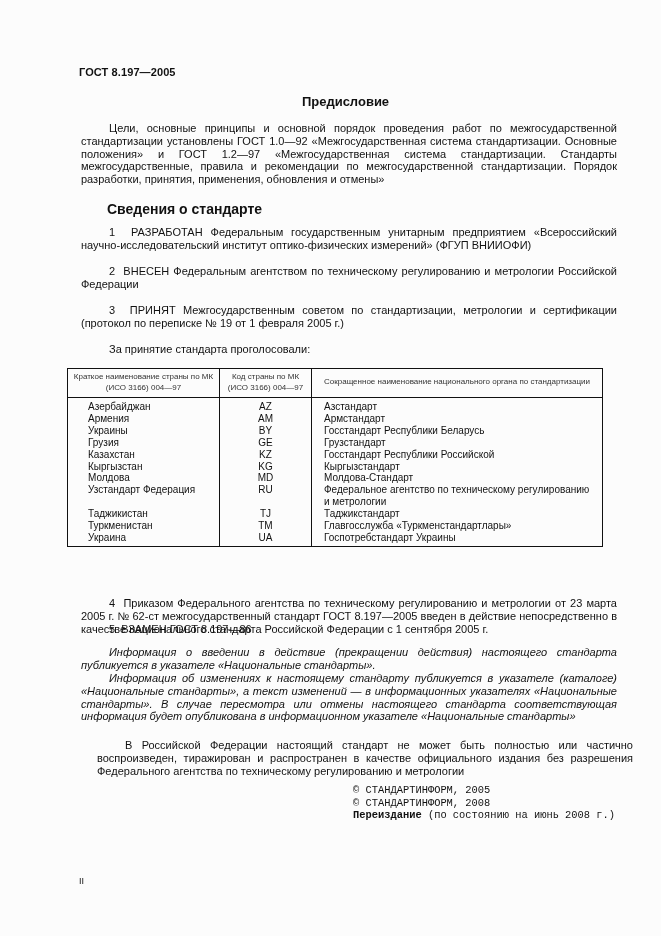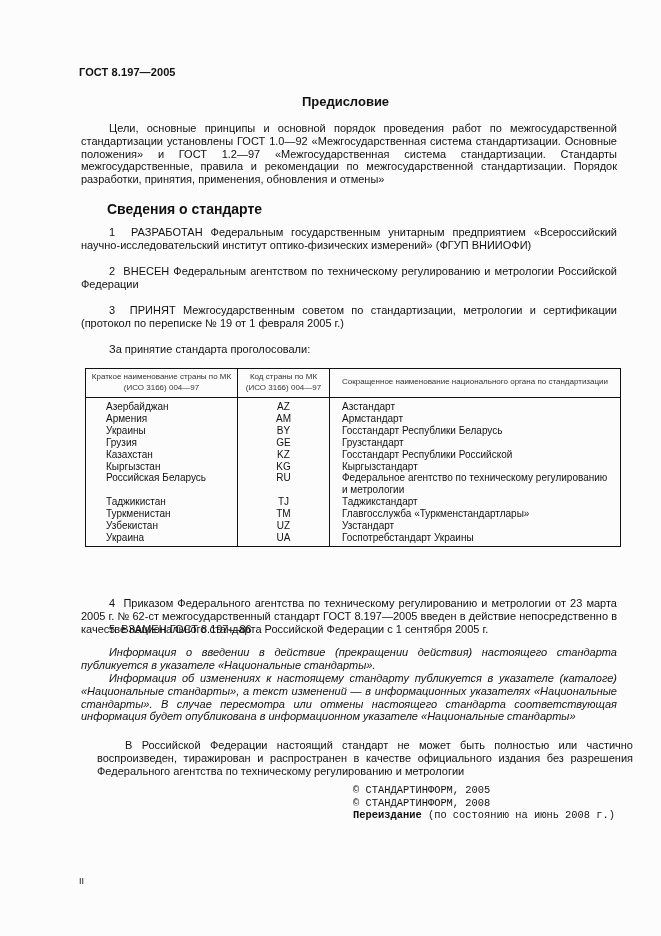--- a/index.html
+++ b/index.html
@@ -28,21 +28,21 @@
   }
   .para .ind { display: inline-block; width: 28px; }
   .para.last-left { text-align-last: left; }
   .bold { font-weight: bold; }
   .italic { font-style: italic; }
   .sub-heading {
     position: absolute; left: 107px; top: 201px;
     font-size: 14px; font-weight: bold;
   }
   table.mk {
-    position: absolute; left: 85px; top: 368px; width: 536px;
+    position: absolute; left: 67px; top: 368px; width: 536px;
     border-collapse: collapse; font-size: 10px;
   }
   table.mk th {
     font-weight: normal; font-size: 8px; line-height: 10.5px;
     color: #333; text-align: center; padding: 3px 4px 4px 4px;
     border: 1.5px solid #111; vertical-align: middle;
   }
   table.mk td {
     border-left: 1.5px solid #111; border-right: 1.5px solid #111;
     padding: 0 6px; line-height: 11.9px; vertical-align: top;
@@ -114,38 +114,38 @@
           <td class="country">Казахстан</td>
           <td class="code">KZ</td>
           <td class="org">Госстандарт Республики Российской</td>
         </tr>
         <tr>
           <td class="country">Кыргызстан</td>
           <td class="code">KG</td>
           <td class="org">Кыргызстандарт</td>
         </tr>
         <tr>
-          <td class="country">Российская Беларусь</td>
+          <td class="country">Молдова</td>
+          <td class="code">MD</td>
+          <td class="org">Молдова-Стандарт</td>
+        </tr>
+        <tr>
+          <td class="country">Узстандарт Федерация</td>
           <td class="code">RU</td>
           <td class="org">Федеральное агентство по техническому регулированию и метрологии</td>
         </tr>
         <tr>
           <td class="country">Таджикистан</td>
           <td class="code">TJ</td>
           <td class="org">Таджикстандарт</td>
         </tr>
         <tr>
           <td class="country">Туркменистан</td>
           <td class="code">TM</td>
           <td class="org">Главгосслужба «Туркменстандартлары»</td>
-        </tr>
-        <tr>
-          <td class="country">Узбекистан</td>
-          <td class="code">UZ</td>
-          <td class="org">Узстандарт</td>
         </tr>
         <tr>
           <td class="country">Украина</td>
           <td class="code">UA</td>
           <td class="org">Госпотребстандарт Украины</td>
         </tr>
       </tbody>
   </table>
 
   <div class="para last-left" style="top:597px;"><span class="ind"></span><span>4</span>&nbsp; <span>Приказом Федерального агентства по техническому регулированию и метрологии от 23 марта 2005 г. № 62-ст межгосударственный стандарт ГОСТ 8.197—2005 введен в действие непосредственно в качестве национального стандарта Российской Федерации с 1 сентября 2005 г.</span></div>

